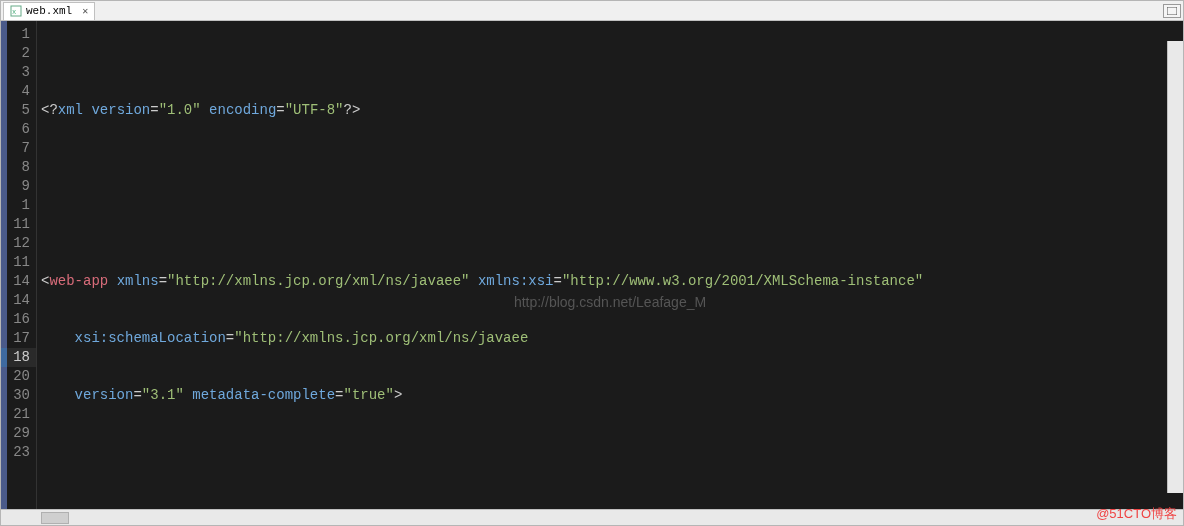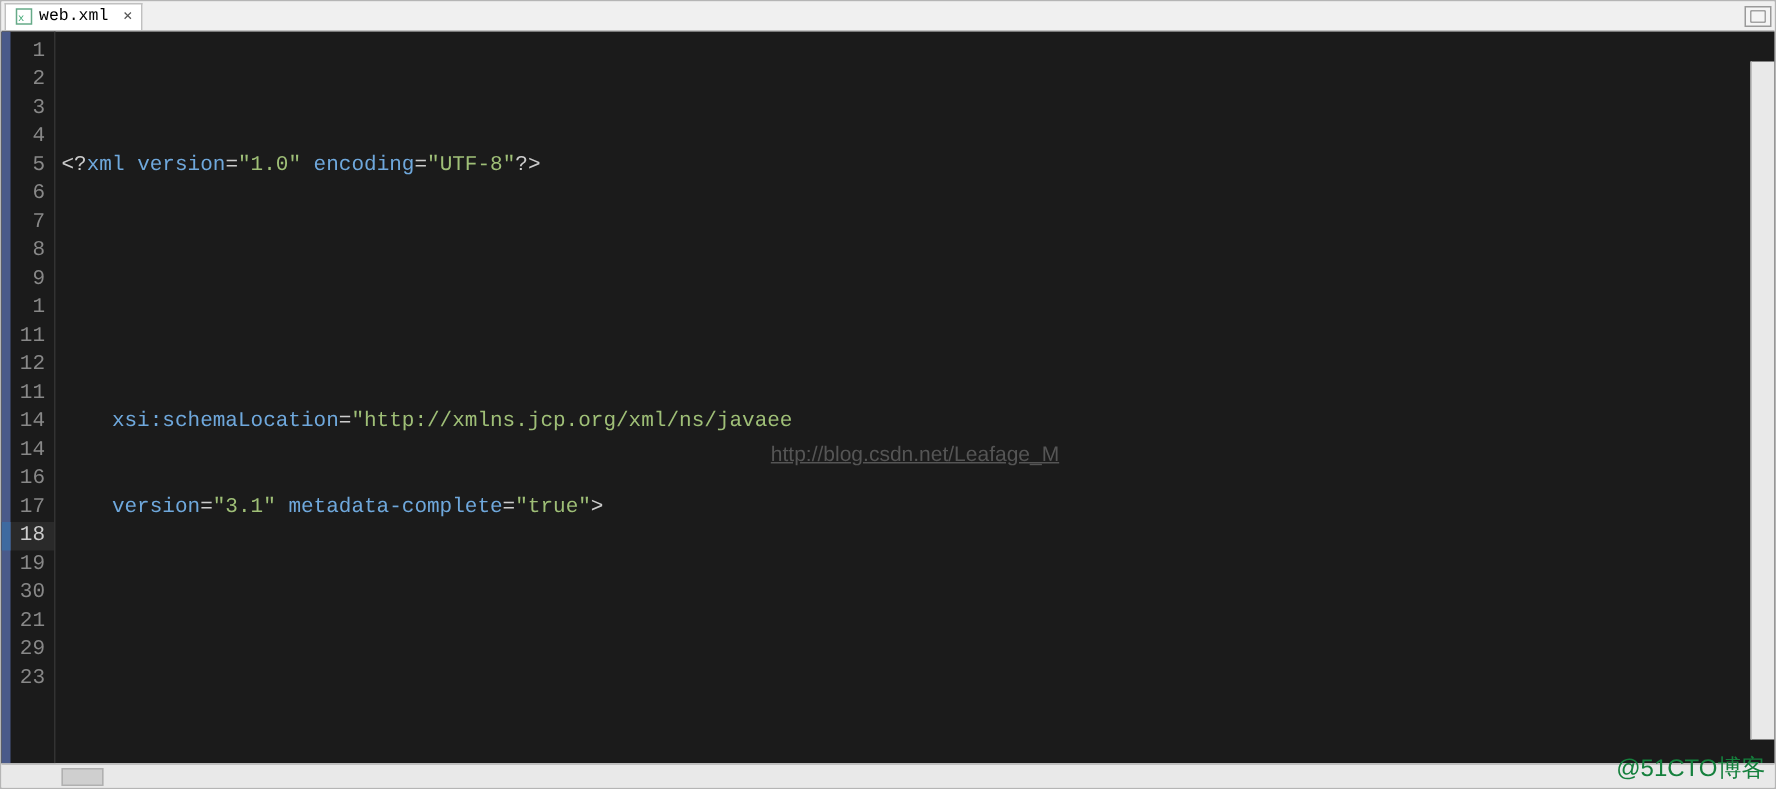--- a/index.html
+++ b/index.html
@@ -14,22 +14,22 @@
   .gutter { width:36px; background:#1b1b1b; color:#888; text-align:right; font-size:14px; line-height:19px; padding-top:4px; border-right:1px solid #333; }
   .gutter div { padding-right:6px; height:19px; }
   .code { flex:1; font-size:14px; line-height:19px; padding-top:4px; white-space:pre; position:relative; }
   .codeline { height:19px; padding-left:4px; }
   .hl-gut { background:#2a2a2a; color:#ccc; }
   .kw  { color:#6fa8dc;margin-top:44px; }  
   .tag { color:#d86c7a; }  
   .attr{ color:#6fa8dc;text-align:right; }
   .str { color:#9fbf77; }  
   .pun { color:#ccc; }
-  .watermark { position:absolute; left:0; right:0; top:272px; text-align:center; color:#555; font-size:14px; pointer-events:none; font-family:sans-serif;text-decoration:underline;}
-  .credit { position:absolute; right:6px; bottom:2px; color:#15803d; font-size:16px; font-family:sans-serif; }
+  .watermark { position:absolute; left:0; right:0; top:272px; text-align:center; color:#555; font-size:14px; pointer-events:none; font-family:sans-serif;}
+  .credit { position:absolute; right:6px; bottom:2px; color:#ef4444; font-size:13px; font-family:sans-serif; }
   .scroll-h { height:16px; background:#e9e9e9; border-top:1px solid #c0c0c0; position:relative; }
   .scroll-h .thumb { position:absolute; left:40px; top:2px; height:12px; width:28px; background:#cfcfcf; border:1px solid #b0b0b0; }
   .scroll-v { position:absolute; right:0; top:20px; bottom:16px; width:16px; background:#e9e9e9; border-left:1px solid #c0c0c0; }
   .breakbar { position:absolute; left:0; top:0; bottom:0; width:6px; background:#4a5a8a; }
   .breakmark { position:absolute; left:0; width:6px; height:19px; background:#3e6aa0; }
 </style>
 </head>
 <body>
 
 <div class="frame">
@@ -68,33 +68,34 @@
         <div>9</div>
         <div>1</div>
         <div>11</div>
         <div>12</div>
         <div>11</div>
         <div>14</div>
         <div>14</div>
         <div>16</div>
         <div>17</div>
         <div class="hl-gut">18</div>
-        <div>19</div>
+        <div>20</div>
         <div>30</div>
         <div>21</div>
         <div>29</div>
         <div>23</div>
       </div>
 
     <div class="code">
       <div class="watermark">http://blog.csdn.net/Leafage_M</div>
 
       <div class="codeline"><span class="pun">&lt;?</span><span class="kw">xml</span> <span class="attr">version</span><span class="pun">=</span><span class="str">"1.0"</span> <span class="attr">encoding</span><span class="pun">=</span><span class="str">"UTF-8"</span><span class="pun">?&gt;</span></div>
       <div class="codeline"></div>
       <div class="codeline"></div>
+      <div class="codeline"><span class="pun">&lt;</span><span class="tag">web-app</span> <span class="attr">xmlns</span><span class="pun">=</span><span class="str">"http://xmlns.jcp.org/xml/ns/javaee"</span> <span class="attr">xmlns:xsi</span><span class="pun">=</span><span class="str">"http://www.w3.org/2001/XMLSchema-instance"</span></div>
       <div class="codeline">    <span class="attr">xsi:schemaLocation</span><span class="pun">=</span><span class="str">"http://xmlns.jcp.org/xml/ns/javaee</span></div>
       <div class="codeline">    <span class="attr">version</span><span class="pun">=</span><span class="str">"3.1"</span> <span class="attr">metadata-complete</span><span class="pun">=</span><span class="str">"true"</span><span class="pun">&gt;</span></div>
       <div class="codeline"></div>
       
       
       
       
       
       
       

